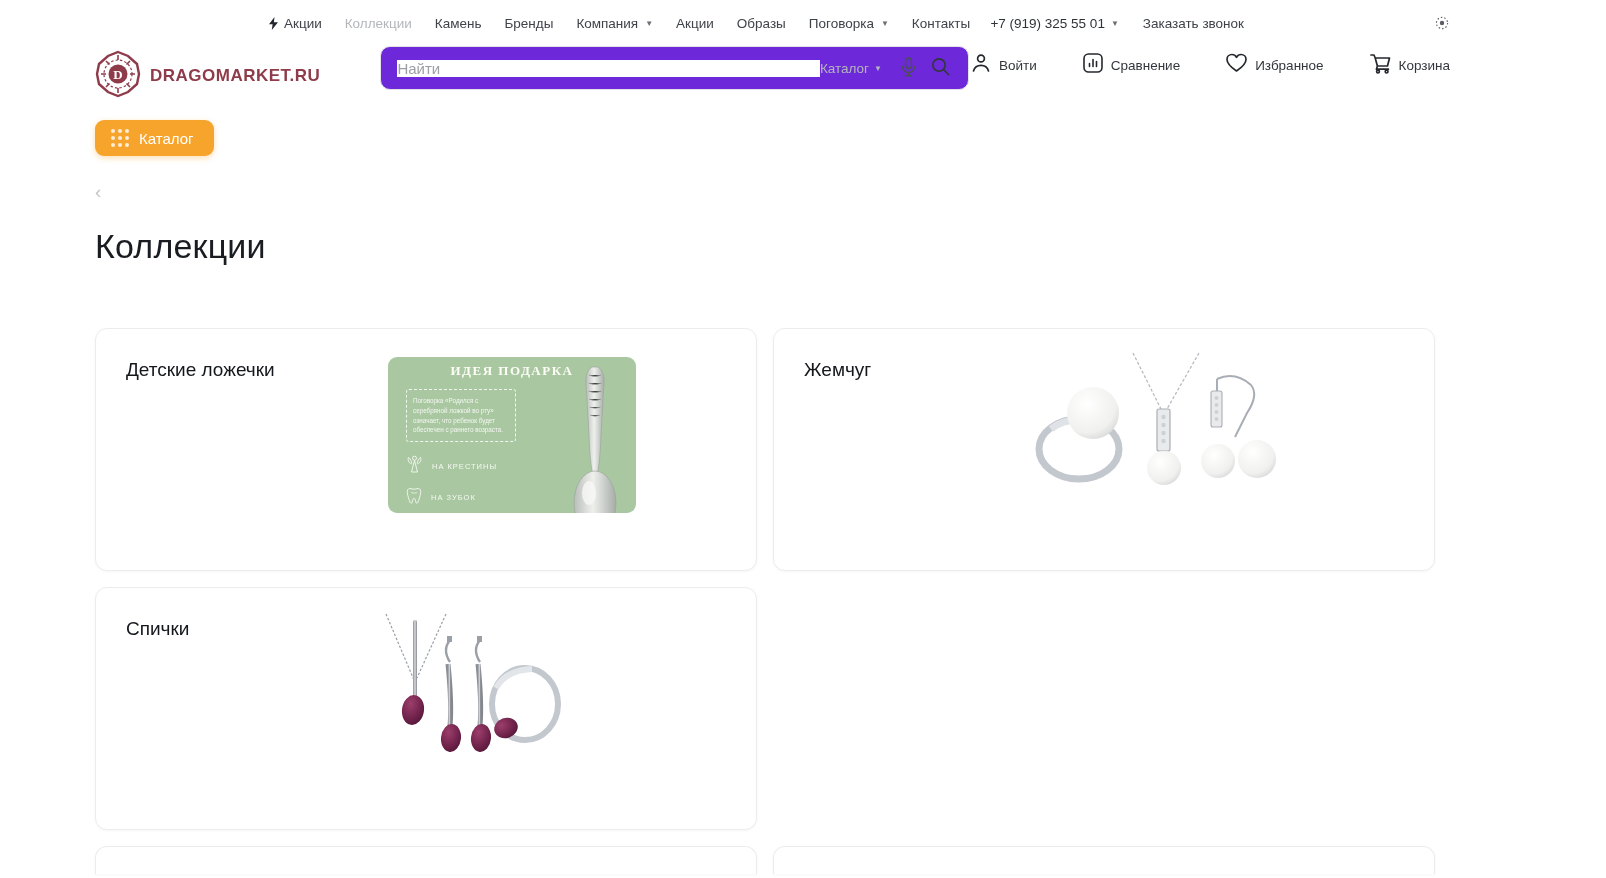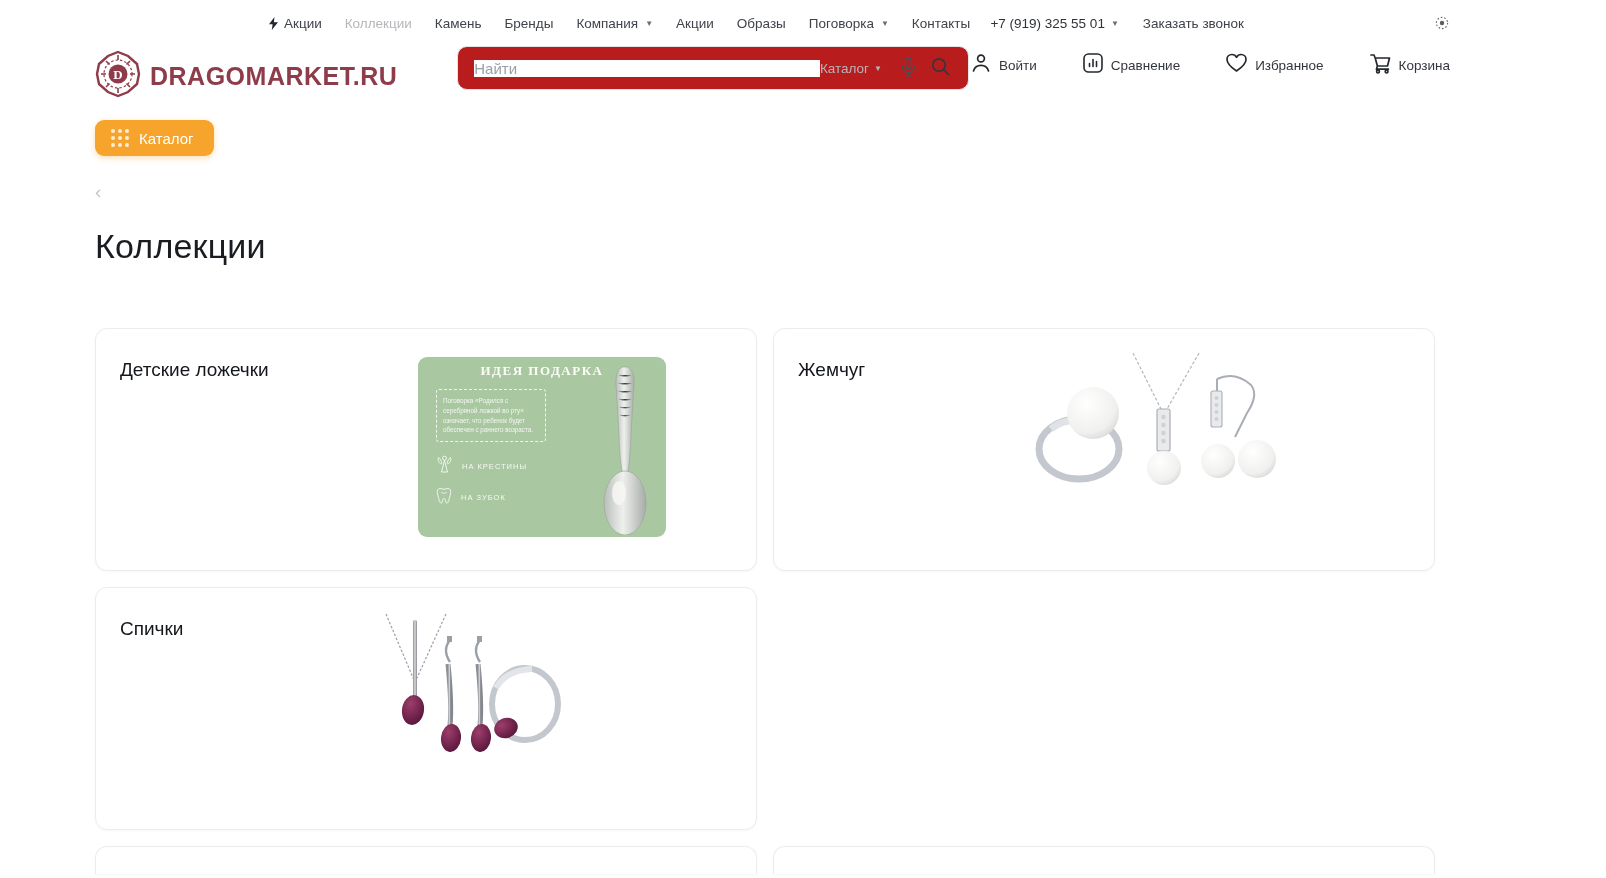--- a/index.html
+++ b/index.html
@@ -16,23 +16,23 @@
   .caret { font-size:8px; color:#6a6e75; margin-left:2px; }
   .top-right { margin-left:auto; display:flex; align-items:center; }
   .phone { font-size:13.5px; color:#2f3338; display:flex; align-items:center; gap:4px; cursor:pointer; }
   .callback { margin-left:24px; margin-right:190px; color:#3f434a; cursor:pointer; }
   .bolt-icon svg { display:block; }
   .sun-icon svg { display:block; }
 
   
   .header { display:flex; align-items:flex-start; margin-top:12px; }
   .logo { display:flex; align-items:center; gap:9px; cursor:pointer; margin-top:4px; }
-  .logo-text { font-size:25px; font-weight:bold; color:#8e3b4a; letter-spacing:.5px; }
+  .logo-text { font-size:17px; font-weight:bold; color:#8e3b4a; letter-spacing:.5px; }
   .searchbox { margin-left:60px; width:748px; height:44px; border:1px solid #e4e4e6; border-radius:10px;
-               display:flex; align-items:center; padding:0 14px 0 16px; background:#b91c1c; }
+               display:flex; align-items:center; padding:0 14px 0 16px; background:#6d28d9; }
   .searchbox input { border:none; outline:none; flex:1; font-size:15px; color:#333;
                      font-family:"Liberation Sans", sans-serif; }
   .searchbox input::placeholder { color:#9aa0a6; }
   .search-cat { color:#b3b6bb; font-size:13.5px; display:flex; align-items:center; gap:3px; cursor:pointer; margin-right:14px; white-space:nowrap; }
   .icon-btn { background:none; border:none; cursor:pointer; display:flex; align-items:center; padding:4px; }
   .header-actions { margin-left:auto; display:flex; gap:44px; padding-top:5px; }
   .h-action { display:flex; flex-direction:row; align-items:center; gap:6px; cursor:pointer; min-width:52px; }
   .h-action .lbl { font-size:13.5px; color:#33373d; }
 
   
@@ -44,26 +44,26 @@
   .grid-dots i { width:4px; height:4px; border-radius:50%; background:rgba(255,255,255,.8); }
 
   
   .back-chevron { margin-top:26px; font-size:19px; color:#c3c5c9; width:16px; cursor:pointer; line-height:1; }
   .page-title { margin-top:26px; font-size:34px; font-weight:500; color:#191c21; letter-spacing:.2px; }
 
   
   .grid { margin-top:62px; display:grid; grid-template-columns:662px 662px; grid-gap:16px; width:1340px; }
   .card { position:relative; height:243px; background:#fff; border:1px solid #ececee; border-radius:12px;
           box-shadow:0 1px 3px rgba(0,0,0,.04); cursor:pointer; overflow:hidden; }
-  .card-title { position:absolute; left:24px; top:30px; font-size:19px; color:#14171c; }
+  .card-title { position:absolute; left:30px; top:30px; font-size:19px; color:#14171c; }
   .card-img { position:absolute; }
 
   
-  .banner { left:292px; top:28px; width:248px; height:180px; background:#a9c8a2; border-radius:9px;
-            overflow:hidden; position:absolute;margin-left:30px; }
+  .banner { left:292px; top:28px; width:248px; height:156px; background:#a9c8a2; border-radius:9px;
+            overflow:hidden; position:absolute; }
   .banner-heading { text-align:center; font-family:"Liberation Serif", serif; font-weight:bold;
                     color:#fdfdf6; font-size:13px; letter-spacing:1.5px; margin-top:6px; }
   .banner-note { position:absolute; left:18px; top:32px; width:110px; border:1px dashed rgba(255,255,255,.85);
                  border-radius:3px; padding:6px 6px; font-size:6.3px; line-height:1.55;
                  color:#f3f6ef; }
   .banner-rows { position:absolute; left:18px; top:98px; display:flex; flex-direction:column; gap:9px; }
   .banner-row { display:flex; align-items:center; gap:9px; }
   .banner-row .b-lbl { font-size:7.5px; letter-spacing:1px; color:#f6f8f2; }
   .banner-spoon { position:absolute; right:18px; top:8px; }
 

